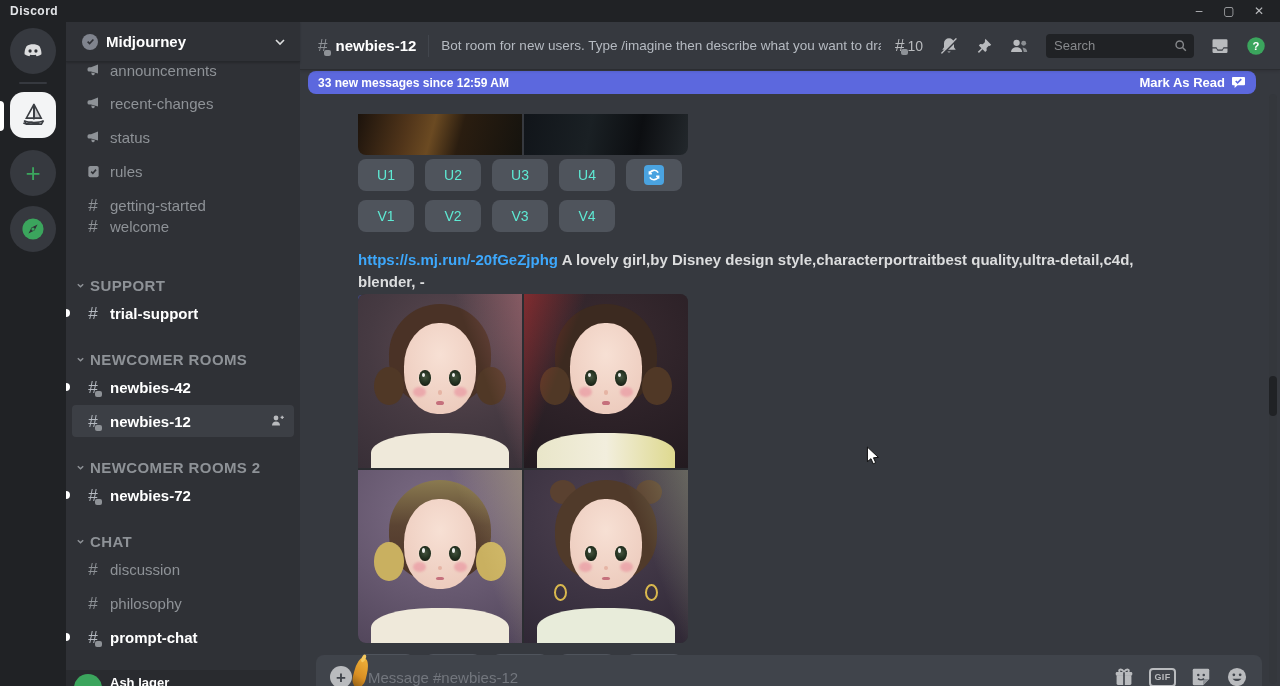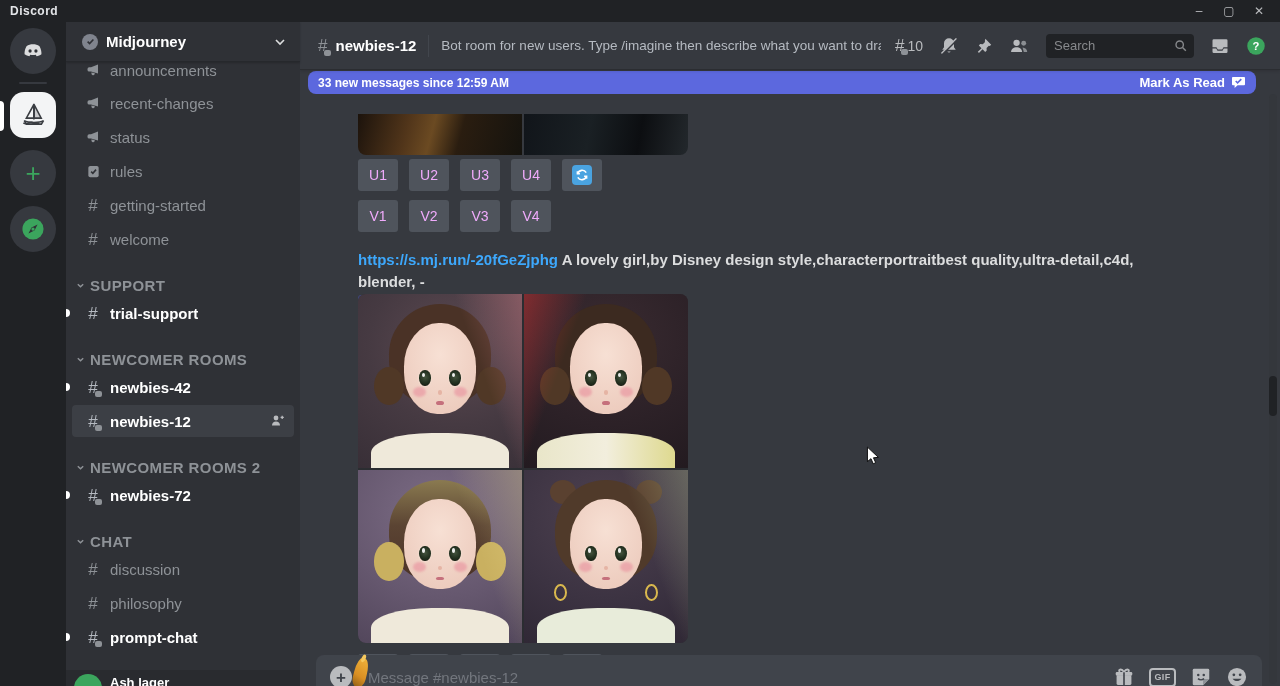--- a/index.html
+++ b/index.html
@@ -75,21 +75,21 @@
   .art1{position:absolute;left:58px;top:44px;width:330px;height:41px;border-radius:0 0 8px 8px;overflow:hidden;display:flex;gap:2px;}
   .art1 .a1l{flex:1;background:linear-gradient(105deg,#1c130c 0%,#51351a 30%,#6b4a22 45%,#2a1d10 62%,#15130e 100%);}
   .art1 .a1r{flex:1;background:linear-gradient(100deg,#11151a 0%,#1a2024 40%,#0c0e11 70%,#23282c 100%);}
   .claw{position:absolute;left:88px;top:2px;width:60px;height:26px;background:
     radial-gradient(8px 18px at 30% 40%,#cbb68a 0%,#cbb68a 35%,transparent 36%),
     radial-gradient(8px 18px at 55% 45%,#cbb68a 0%,#cbb68a 35%,transparent 36%),
     radial-gradient(8px 18px at 80% 50%,#cbb68a 0%,#cbb68a 35%,transparent 36%);
     transform:rotate(8deg);opacity:.85;}
 
   .btnrow{position:absolute;display:flex;gap:11px;}
-  .mbtn{width:40px;height:32px;background:#4f545c;border-radius:3px;color:#f0abfc;font-size:14px;font-weight:500;display:flex;align-items:center;justify-content:center;}
+  .mbtn{width:56px;height:32px;background:#4f545c;border-radius:8px;color:#5eead4;font-size:14px;font-weight:500;display:flex;align-items:center;justify-content:center;}
   .mbtn.rerun{font-size:0;}
   .rerun-ic{width:20px;height:20px;border-radius:4px;background:#4aa3e0;display:flex;align-items:center;justify-content:center;}
 
   .prompt-line{position:absolute;left:58px;top:179px;width:820px;color:#dcddde;font-size:15px;font-weight:bold;line-height:22px;}
   .prompt-line a{color:#3da8fc;text-decoration:none;font-weight:bold;}
   .mention{background:rgba(88,101,242,.3);color:#c9cdfb;border-radius:3px;padding:0 2px;font-weight:500;}
   .fastlabel{font-weight:normal;color:#dcddde;}
 
   
   .grid{position:absolute;left:58px;top:224px;width:330px;height:349px;border-radius:8px;overflow:hidden;display:grid;grid-template-columns:1fr 1fr;grid-template-rows:1fr 1fr;gap:2px;background:#2b2d31;}
@@ -243,21 +243,21 @@
             </svg>
           </span>
         <span class="cname">rules</span>
       </div>
       <div class="chan-row" style="top:126px">
         <span class="cicon">
             <span class="hash"></span>
           </span>
         <span class="cname">getting-started</span>
       </div>
-      <div class="chan-row" style="top:160px">
+      <div class="chan-row" style="top:147px">
         <span class="cicon">
             <span class="hash"></span>
           </span>
         <span class="cname">welcome</span>
       </div>
 
       <div class="cat-row" style="top:210px">
         <svg class="cat-chev" viewBox="0 0 10 10" fill="none" stroke="#8e9297" stroke-width="1.6">
             <path d="M2 3.5l3 3 3-3"></path>
           </svg>

